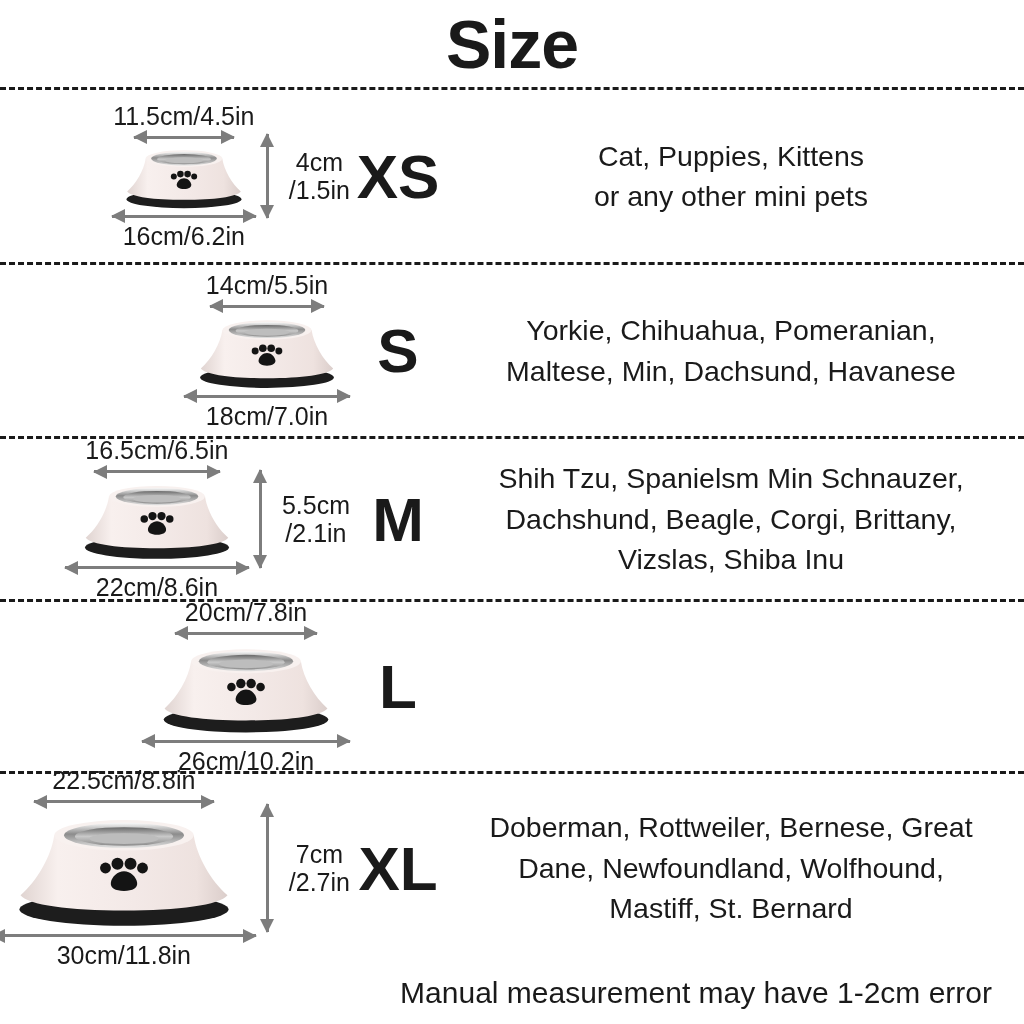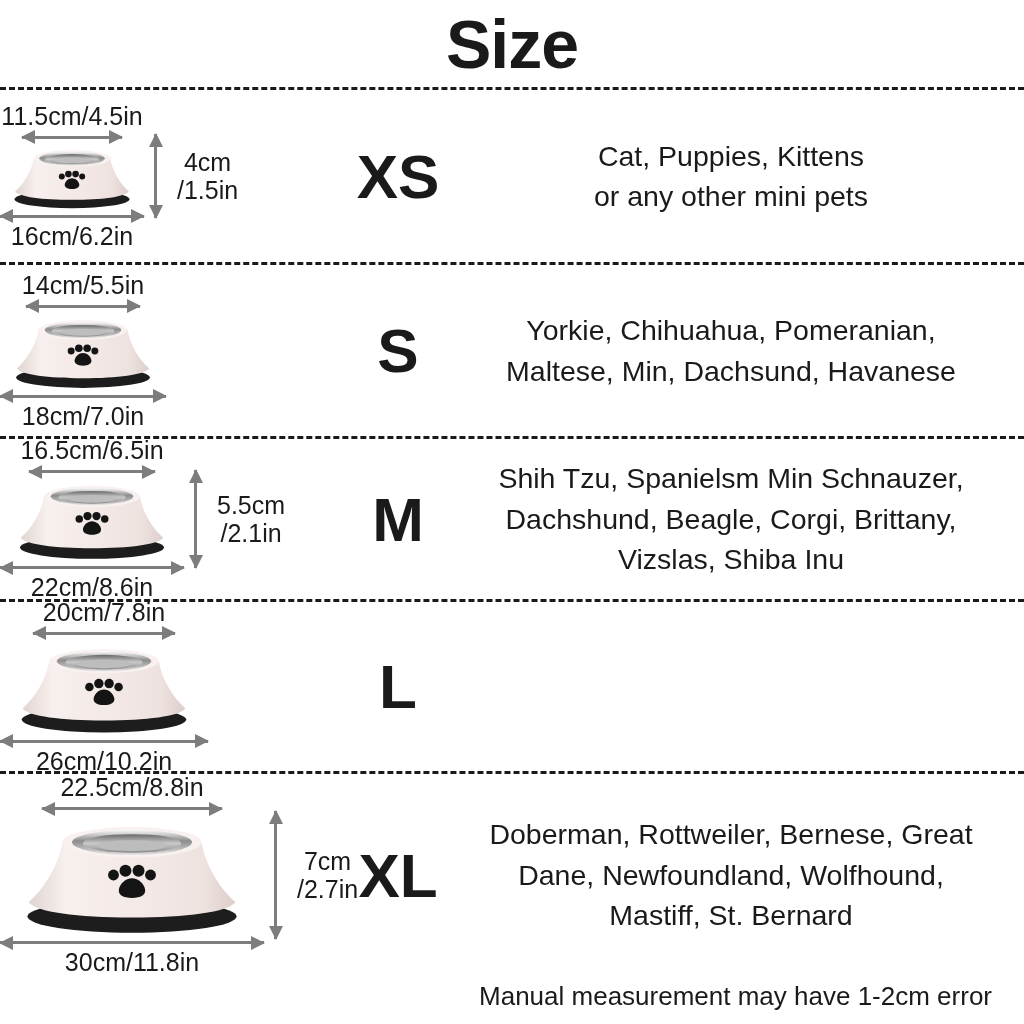--- a/index.html
+++ b/index.html
@@ -8,28 +8,28 @@
     --divider:#1a1a1a;
   }
   *{margin:0;padding:0;box-sizing:border-box;}
   html,body{width:1024px;background:#ffffff;font-family:"Liberation Sans",sans-serif;color:var(--text);}
   .page{width:1024px;height:1024px;overflow:hidden;display:flex;flex-direction:column;}
 
   .header{height:90px;display:flex;align-items:center;justify-content:center;border-bottom:3px dashed var(--divider);}
   .title{font-size:68px;font-weight:bold;letter-spacing:-1px;}
 
   .row{display:flex;align-items:center;border-bottom:3px dashed var(--divider);}
-  .row.last{border-bottom:none;margin-top:7px;}
+  .row.last{border-bottom:none;}
   .row-xs{height:175px;}
   .row-s{height:174px;}
   .row-m{height:163px;}
   .row-l{height:172px;}
   .row-xl{height:188px;}
 
-  .diagram{width:350px;display:flex;justify-content:flex-start;align-items:center;flex-shrink:0;}
+  .diagram{width:350px;display:flex;justify-content:flex-end;align-items:center;flex-shrink:0;}
   .bowl-col{display:flex;flex-direction:column;align-items:center;}
   .dim-label{font-size:25px;color:var(--text);white-space:nowrap;line-height:1.15;}
   .h-label{font-size:25px;line-height:1.12;white-space:pre-line;text-align:center;}
 
   
   .arrow-h{position:relative;height:3px;background:var(--arrow);margin:5px 0 4px 0;}
   .arrow-h::before{content:"";position:absolute;left:-1px;top:50%;transform:translateY(-50%);
     width:0;height:0;border-top:7px solid transparent;border-bottom:7px solid transparent;border-right:14px solid var(--arrow);}
   .arrow-h::after{content:"";position:absolute;right:-1px;top:50%;transform:translateY(-50%);
     width:0;height:0;border-top:7px solid transparent;border-bottom:7px solid transparent;border-left:14px solid var(--arrow);}
@@ -46,21 +46,21 @@
   .breeds{flex:1;text-align:center;font-size:28.5px;line-height:1.42;white-space:pre-line;padding:0 10px 0 2px;}
 
   
   .row-xs .bowl{width:128px;height:67px;} .row-xs .arrow-h.top{width:100px;} .row-xs .arrow-h.bottom{width:144px;} .row-xs .arrow-v{height:84px;}
   .row-s  .bowl{width:148px;height:78px;} .row-s  .arrow-h.top{width:114px;} .row-s  .arrow-h.bottom{width:166px;} .row-s  .arrow-v{height:94px;}
   .row-m  .bowl{width:164px;height:84px;} .row-m  .arrow-h.top{width:126px;} .row-m  .arrow-h.bottom{width:184px;} .row-m  .arrow-v{height:98px;}
   .row-l  .bowl{width:186px;height:96px;} .row-l  .arrow-h.top{width:142px;} .row-l  .arrow-h.bottom{width:208px;} .row-l  .arrow-v{height:108px;}
   .row-xl .bowl{width:240px;height:122px;}.row-xl .arrow-h.top{width:180px;} .row-xl .arrow-h.bottom{width:264px;} .row-xl .arrow-v{height:128px;}
 
   .footer{flex:1;display:flex;align-items:center;justify-content:flex-end;padding-right:32px;}
-  .note{font-size:26px;}
+  .note{font-size:30px;}
 </style>
 </head>
 <body>
 
 <svg width="0" height="0" style="position:absolute" aria-hidden="true">
   <defs>
     <linearGradient id="bodyGrad" x1="0" y1="0" x2="1" y2="0">
       <stop offset="0" stop-color="#e0d4d1"></stop>
       <stop offset="0.18" stop-color="#f8f0ee"></stop>
       <stop offset="0.55" stop-color="#f3e9e7"></stop>

